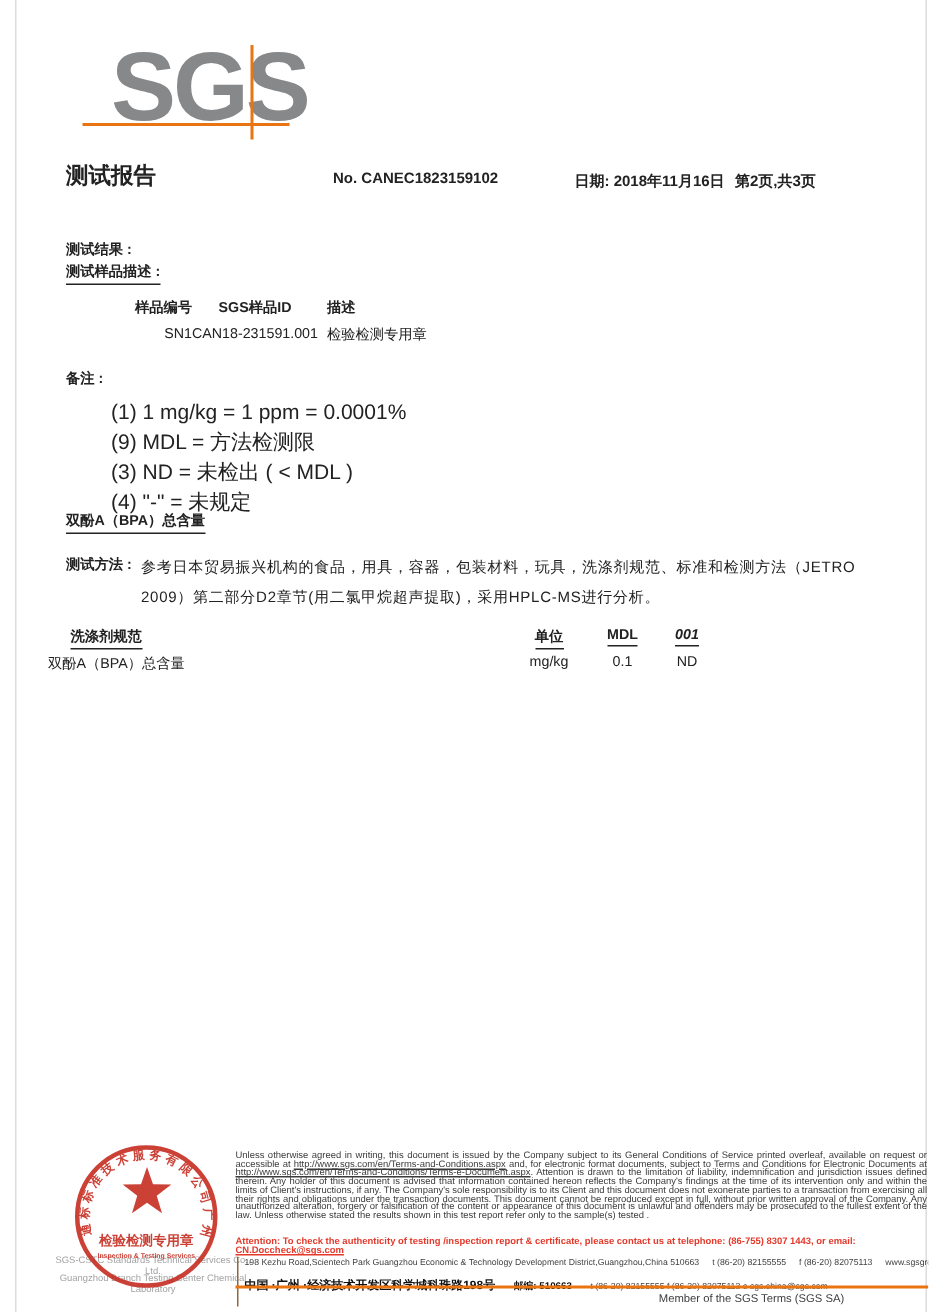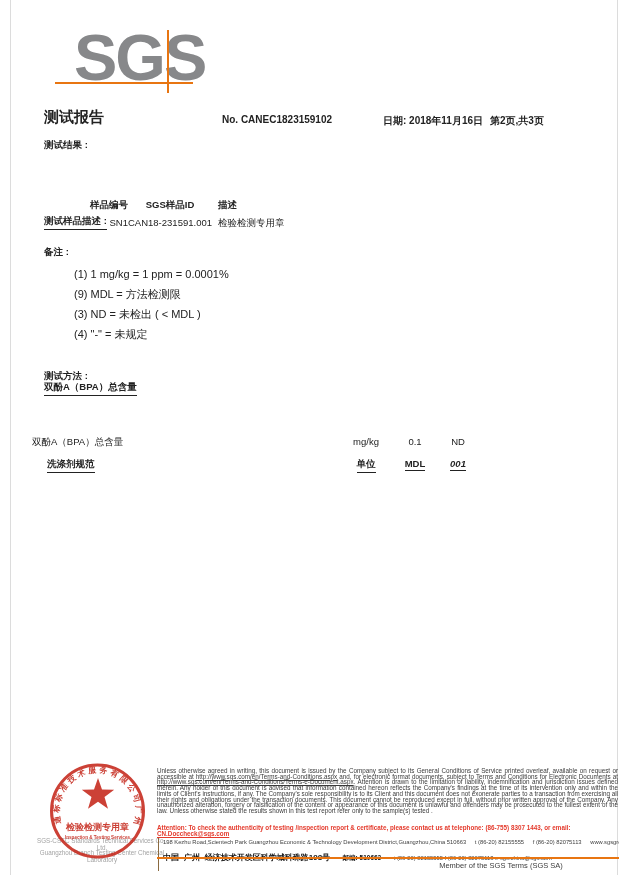--- a/index.html
+++ b/index.html
@@ -19,33 +19,33 @@
 
   
   .doc-title { left:44px; top:108px; font-size:15px; font-weight:bold; color:#222; }
   .hdr-sm { font-size:10px; font-weight:bold; color:#222; }
   .report-no { left:222px; top:114px; }
   .report-date { left:383px; top:114px; }
   .report-pages { left:490px; top:114px; }
 
   .body-sm { font-size:9.5px; color:#222; }
   .bold { font-weight:bold; }
-  .ul { border-bottom:1px solid #222; padding-bottom:1px; display:inline-block;margin-top:40px; }
+  .ul { border-bottom:1px solid #222; padding-bottom:1px; display:inline-block; }
 
-  .results-label { left:44px; top:139px; }
+  .results-label { left:44px; top:160px; }
   .sample-heading { left:44px; top:175px; }
 
   .st-c1 { left:56px; width:72px; text-align:right; }
   .st-c2 { left:126px; width:88px; text-align:center; }
   .st-c3 { left:218px; }
   .st-hdr { top:199px; }
   .st-row { top:217px; }
 
   .remarks-label { left:44px; top:246px; }
-  .remarks { left:74px; top:264px; font-size:11px; line-height:20px; color:#222; }
+  .remarks { left:74px; top:264px; font-size:14px; line-height:20px; color:#222; }
 
   .analyte-title { left:44px; top:341px; }
   .method-label { left:44px; top:370px; }
   .method-text { left:94px; top:369px; width:478px; font-size:10px; line-height:20px;
                  letter-spacing:0.5px; color:#222; }
 
   .rt-hdr { top:418px; }
   .rt-row { top:436px; }
   .rt-item-hdr { left:47px; }
   .rt-item { left:32px; }
@@ -113,20 +113,21 @@
     <div>(1) 1 mg/kg = 1 ppm = 0.0001%</div>
     <div>(9) MDL = 方法检测限</div>
     <div>(3) ND = 未检出 ( &lt; MDL )</div>
     <div>(4) "-" = 未规定</div>
   </div>
 
   <div class="abs body-sm bold analyte-title">
     <span class="ul">双酚A（BPA）总含量</span>
   </div>
   <div class="abs body-sm bold method-label">测试方法 :</div>
+  <div class="abs method-text">参考日本贸易振兴机构的食品，用具，容器，包装材料，玩具，洗涤剂规范、标准和检测方法（JETRO 2009）第二部分D2章节(用二氯甲烷超声提取)，采用HPLC-MS进行分析。</div>
 
   <div class="abs body-sm bold rt-hdr rt-item-hdr">
     <span class="ul">洗涤剂规范</span>
   </div>
   <div class="abs body-sm bold rt-hdr rt-unit">
     <span class="ul">单位</span>
   </div>
   <div class="abs body-sm bold rt-hdr rt-mdl">
     <span class="ul">MDL</span>
   </div>

